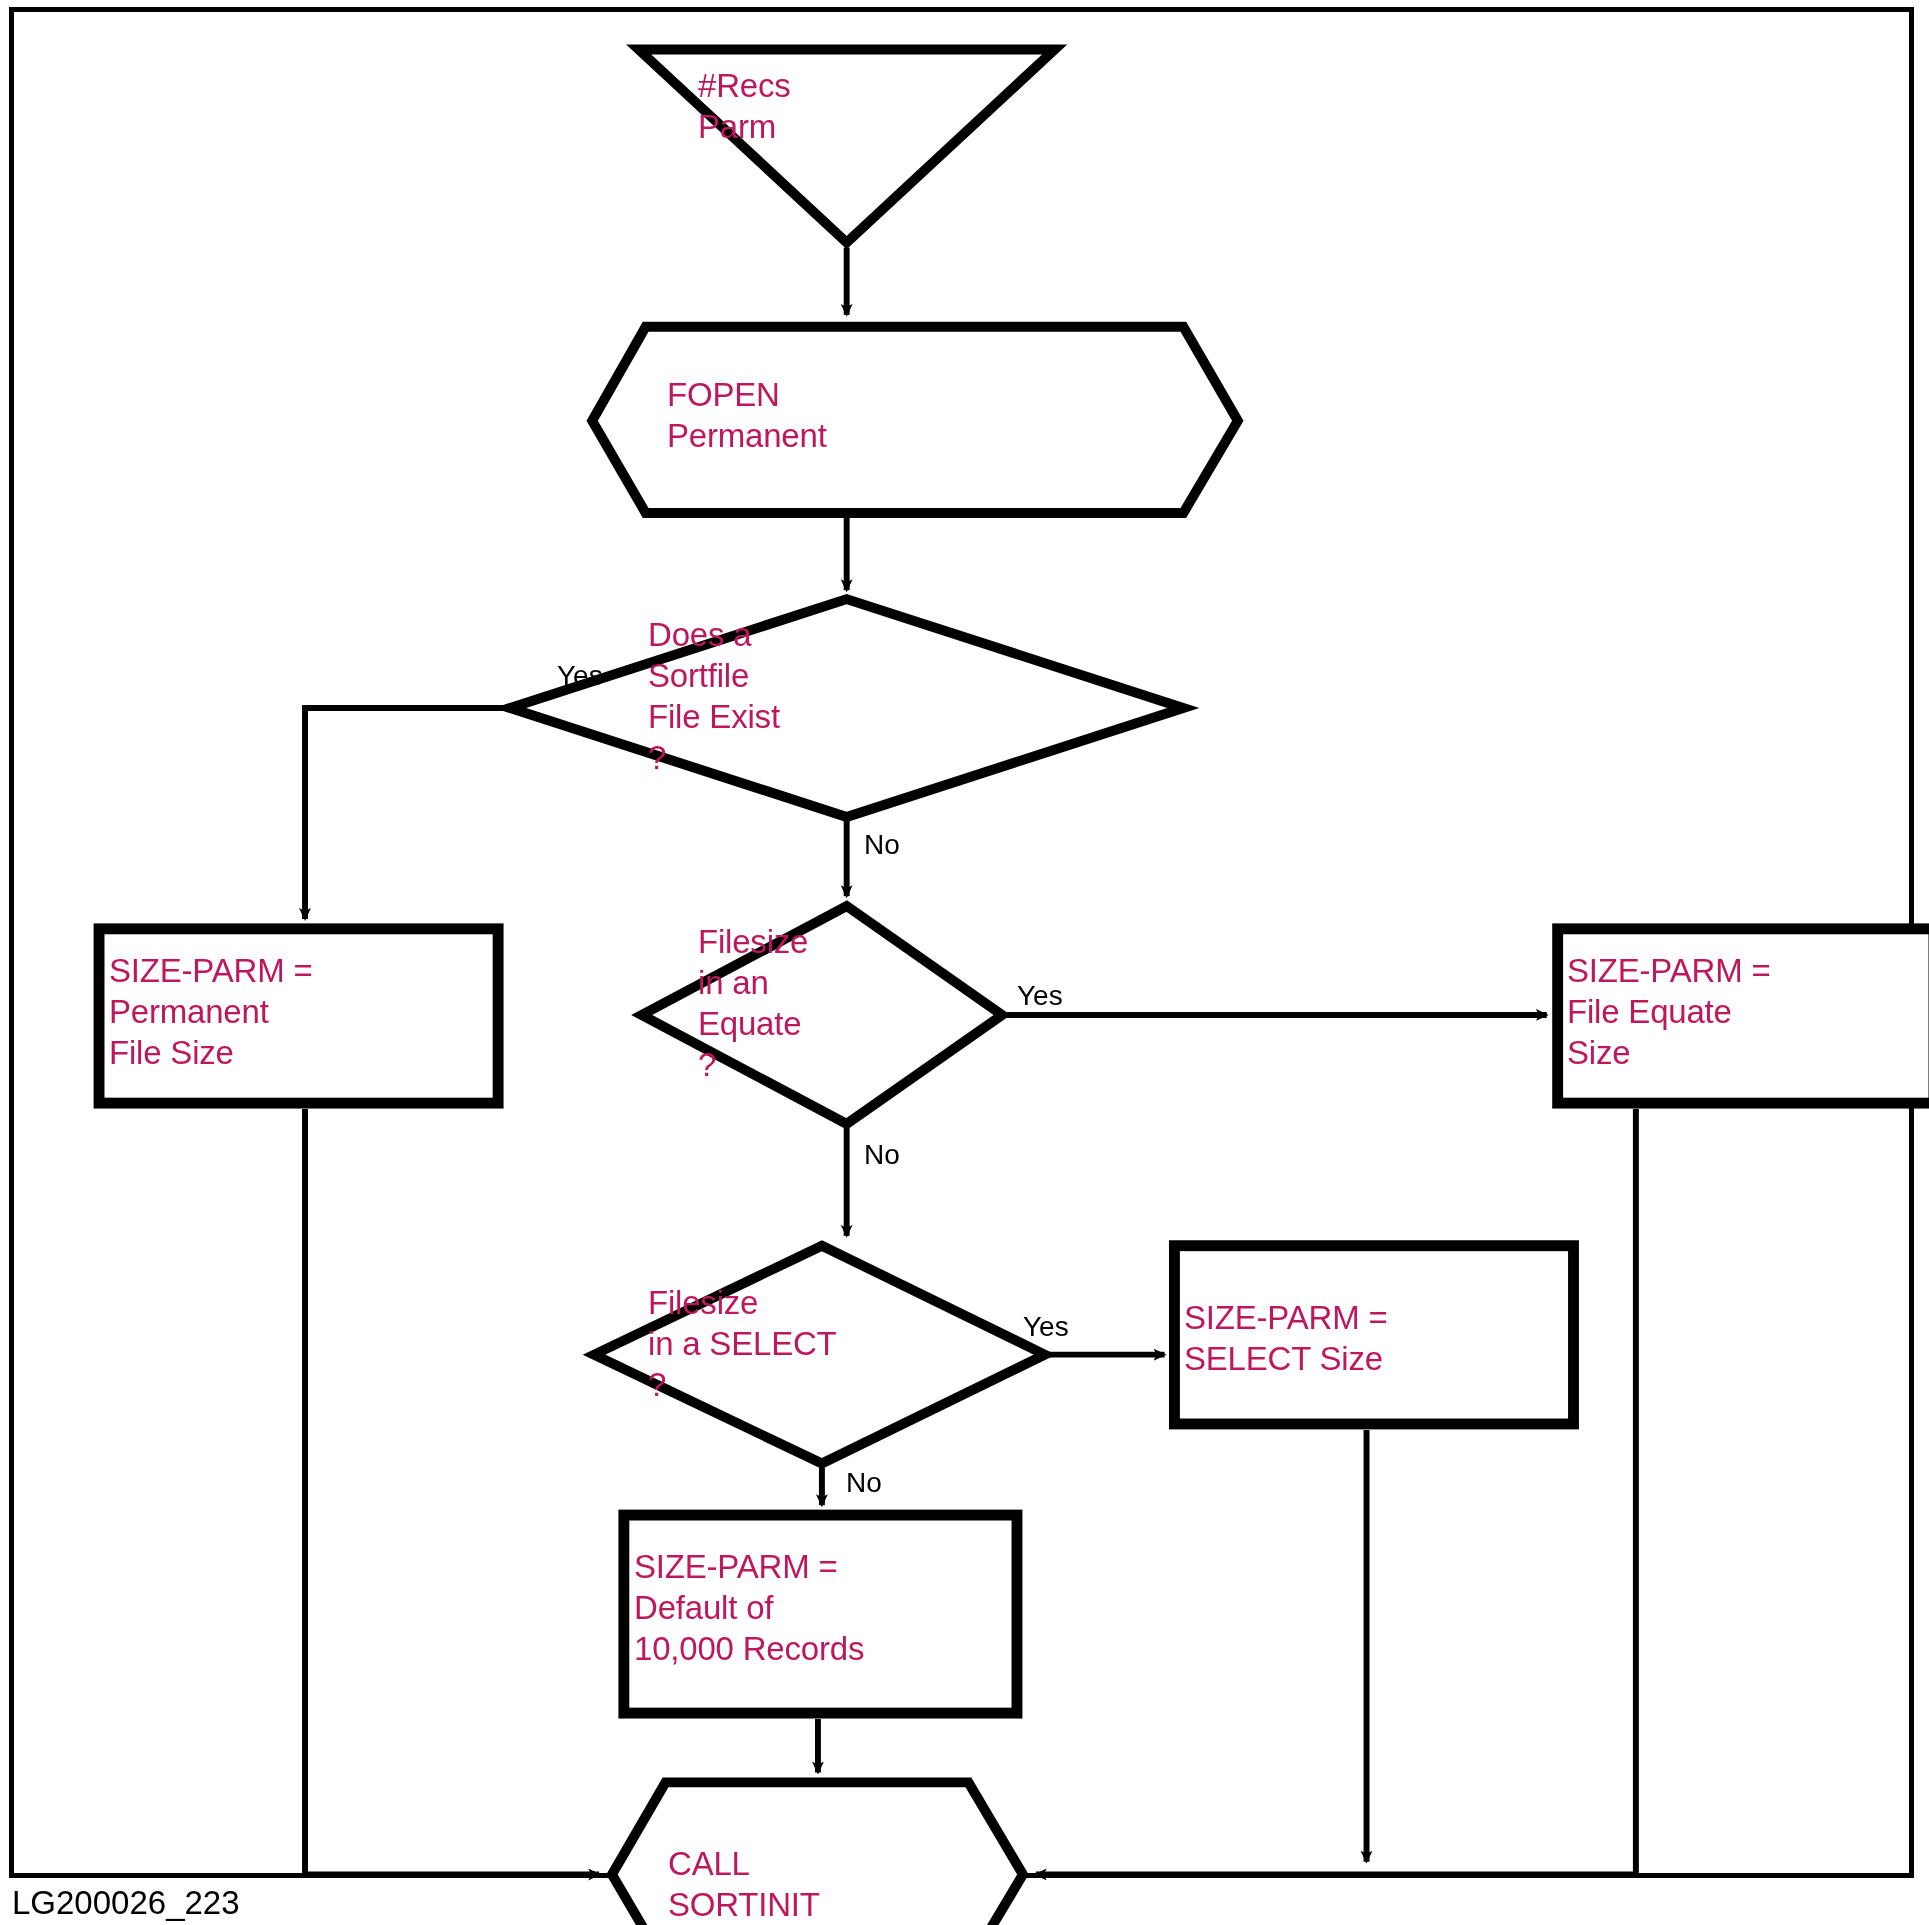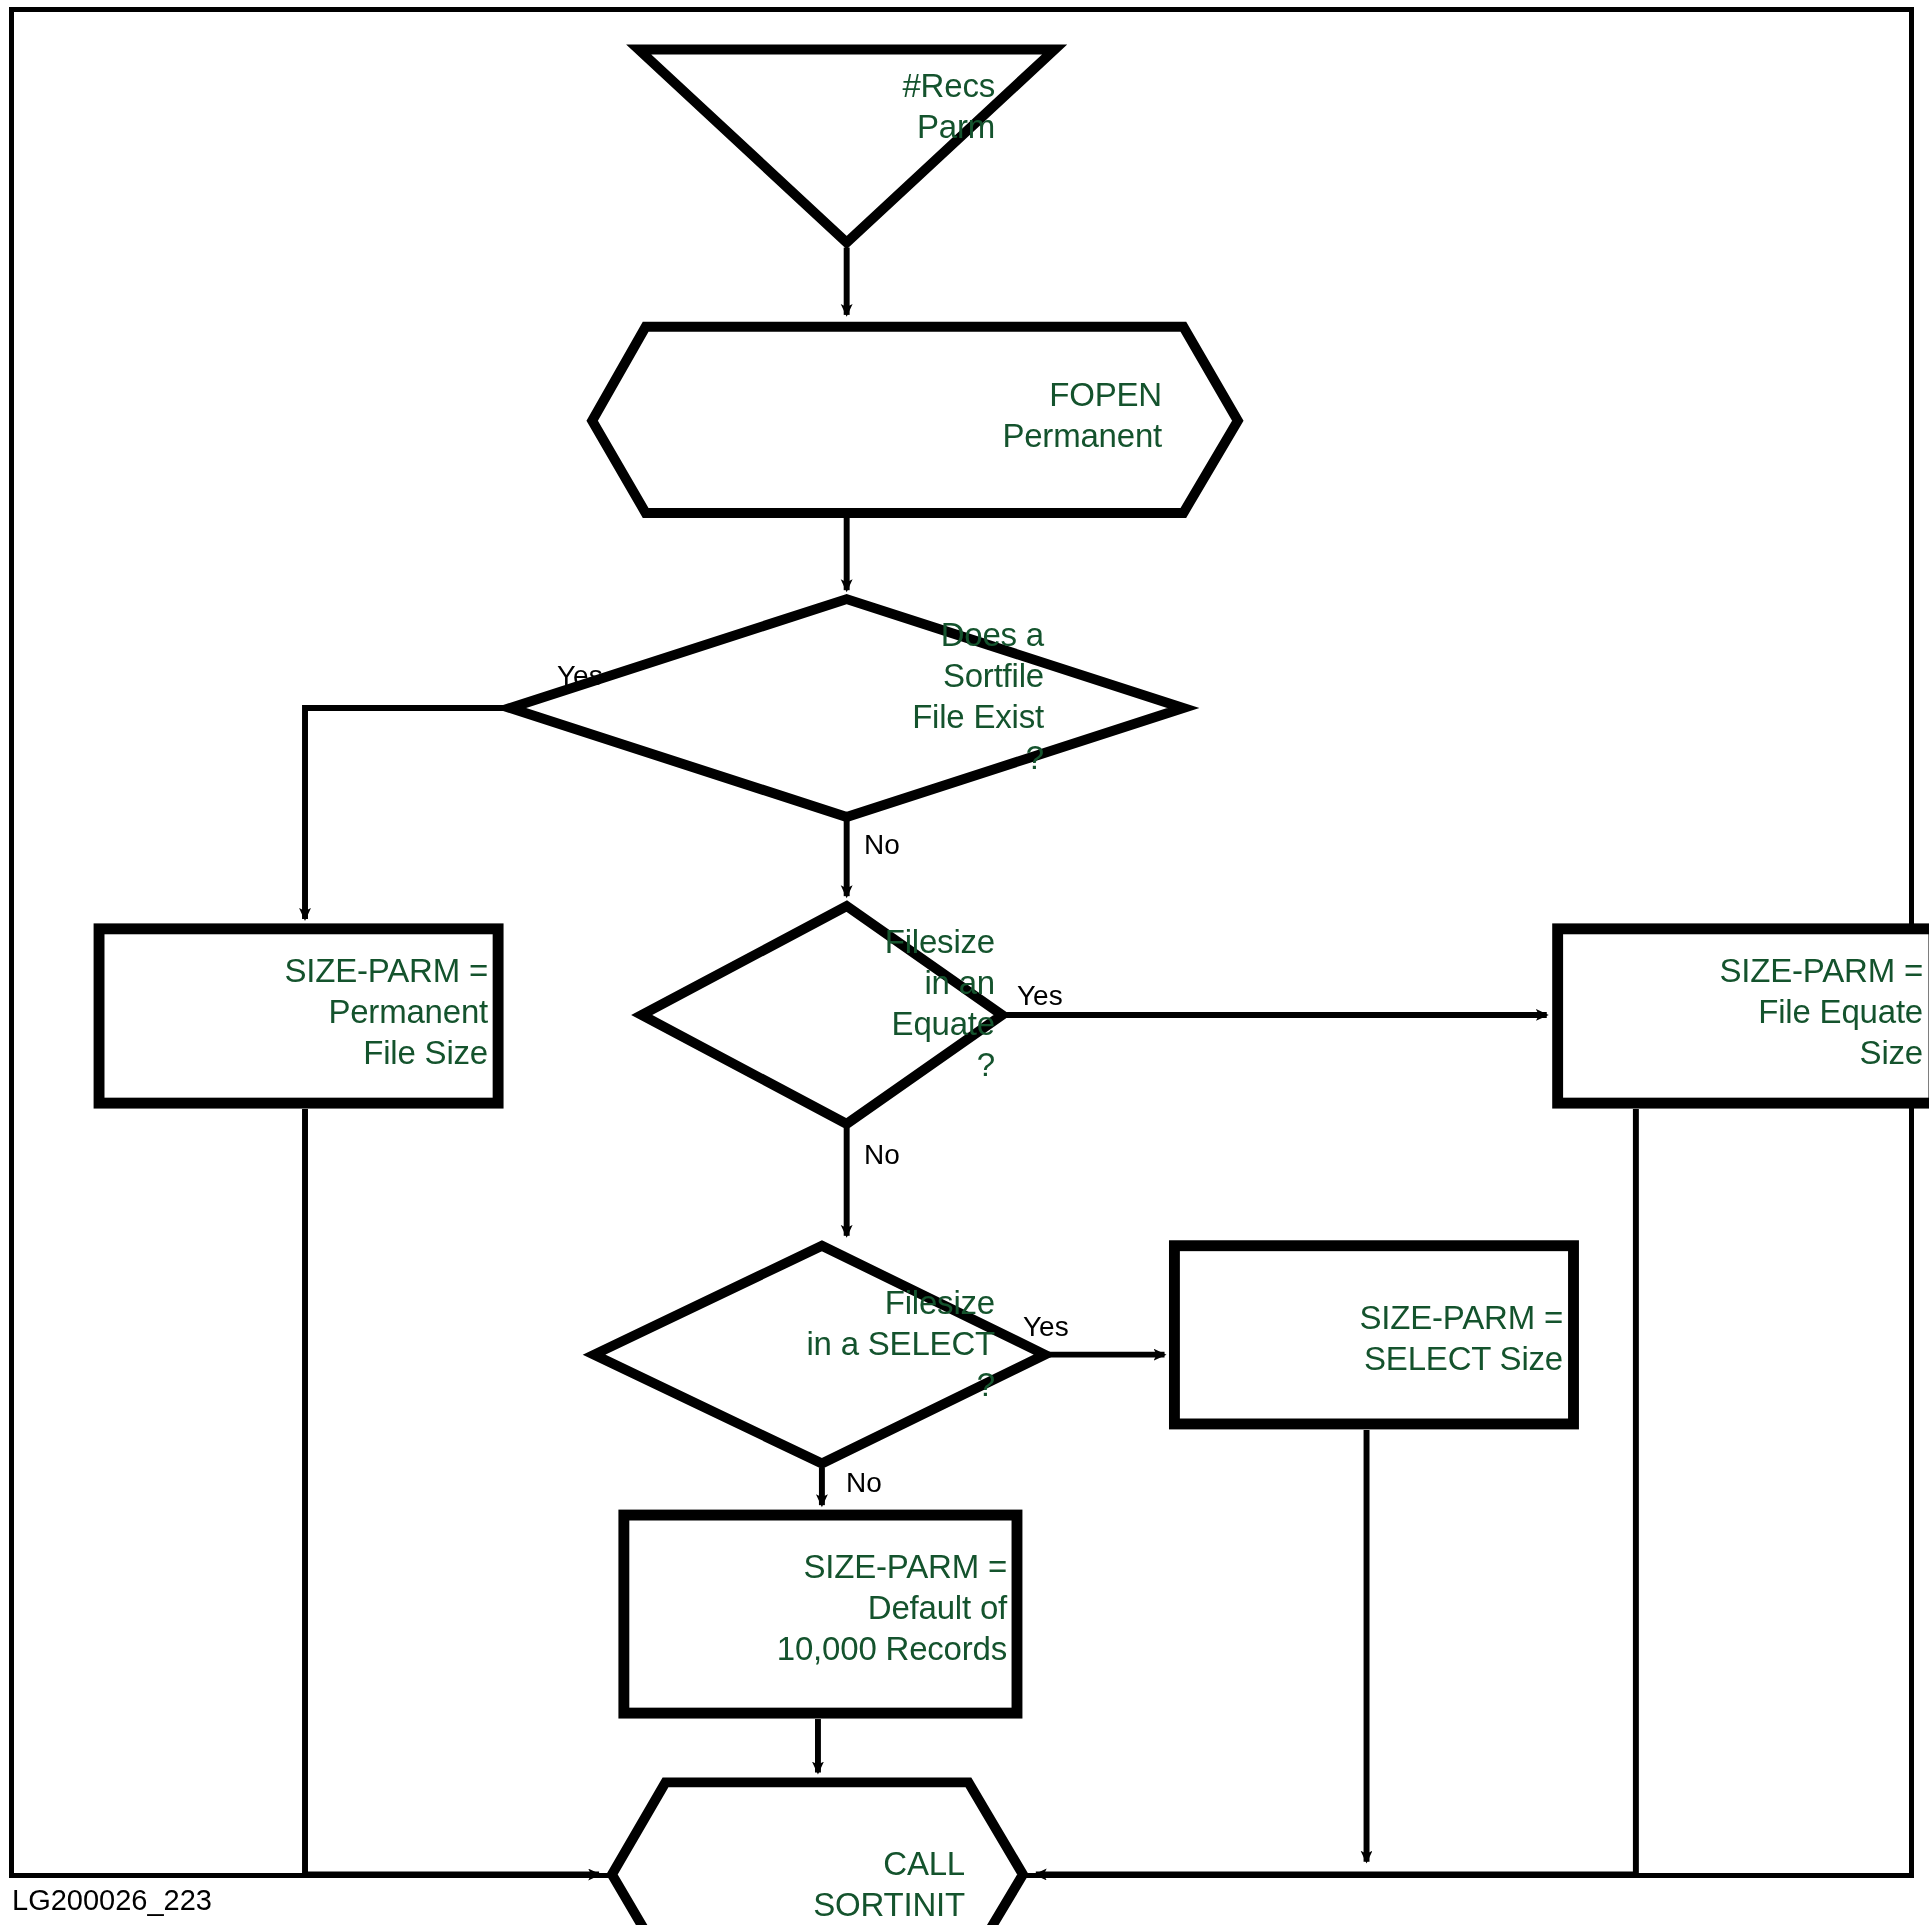--- a/index.html
+++ b/index.html
@@ -29,42 +29,42 @@
   }
   #flow-svg {
     position: absolute;
     left: 0;
     top: 0;
     width: 1930px;
     height: 1926px;
   }
   .node-text {
     position: absolute;
-    text-align: right;
-    color: #14532d;
+    text-align: left;
+    color: #be185d;
     font-family: "Liberation Sans", sans-serif;
     font-size: 33px;
     line-height: 41px;
     white-space: pre-line;
     letter-spacing: -0.2px;
   }
   .edge-label {
     position: absolute;
     color: #000000;
     font-family: "Liberation Sans", sans-serif;
     font-size: 28px;
     line-height: 36px;
     white-space: nowrap;
   }
   #figure-id {
     position: absolute;
     left: 12px;
     top: 1884px;
     font-family: "Liberation Sans", sans-serif;
-    font-size: 29px;
+    font-size: 33px;
     color: #000000;
     letter-spacing: 0px;
     white-space: nowrap;
   }
 </style>
 </head>
 <body>
 
 <div id="page">
 

